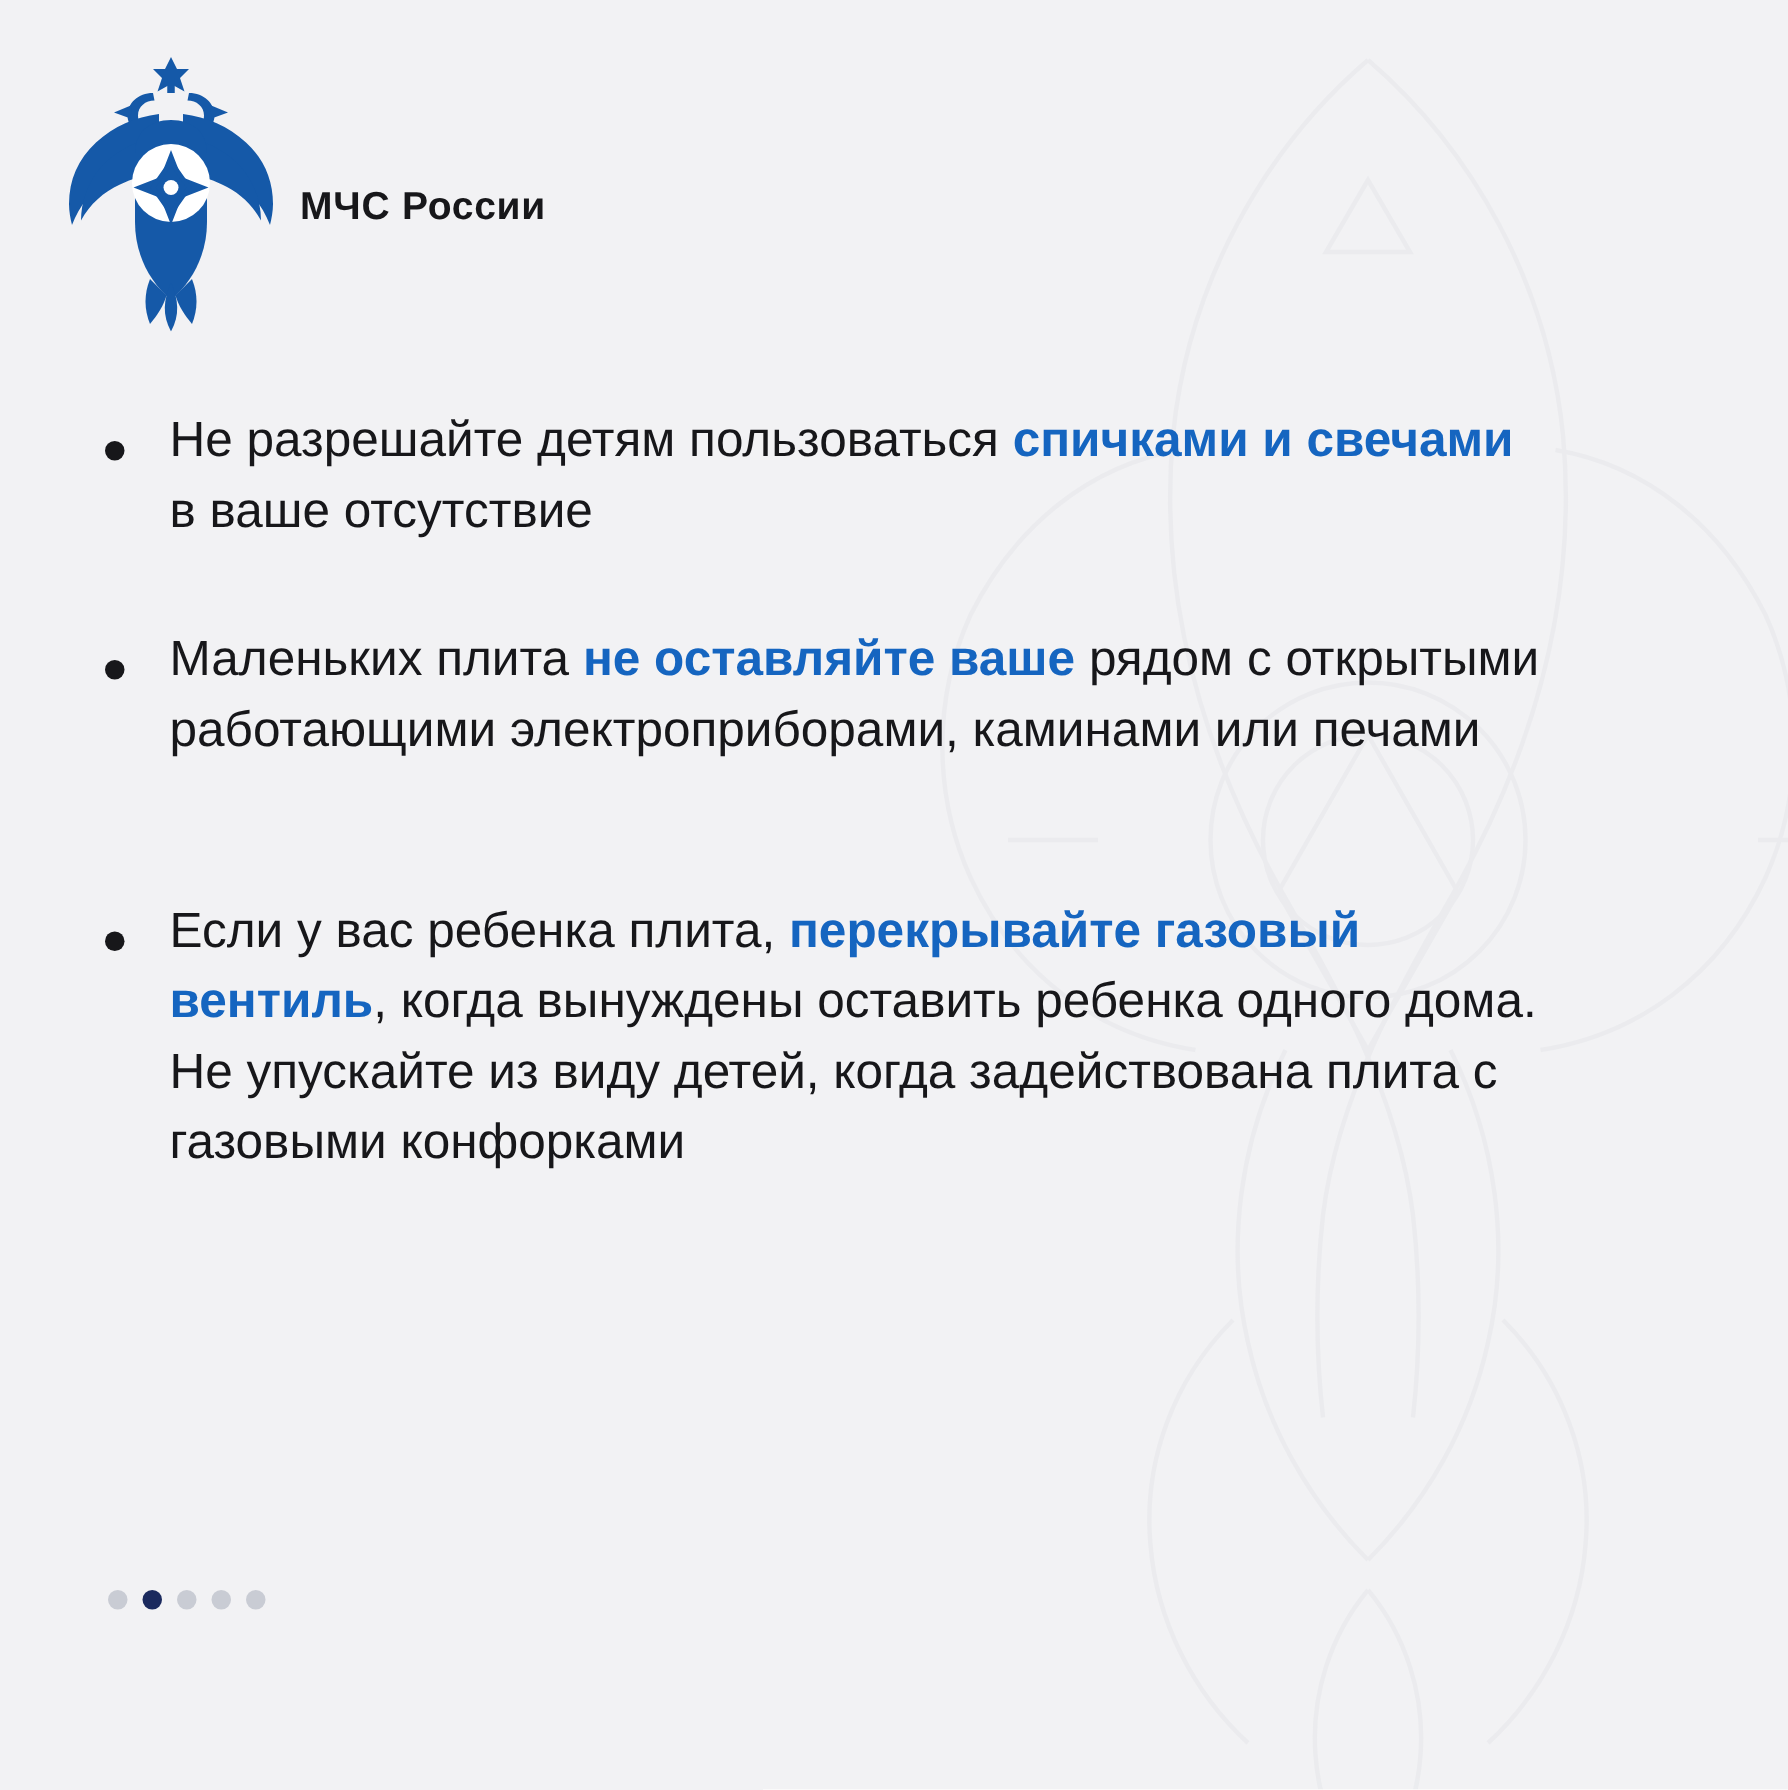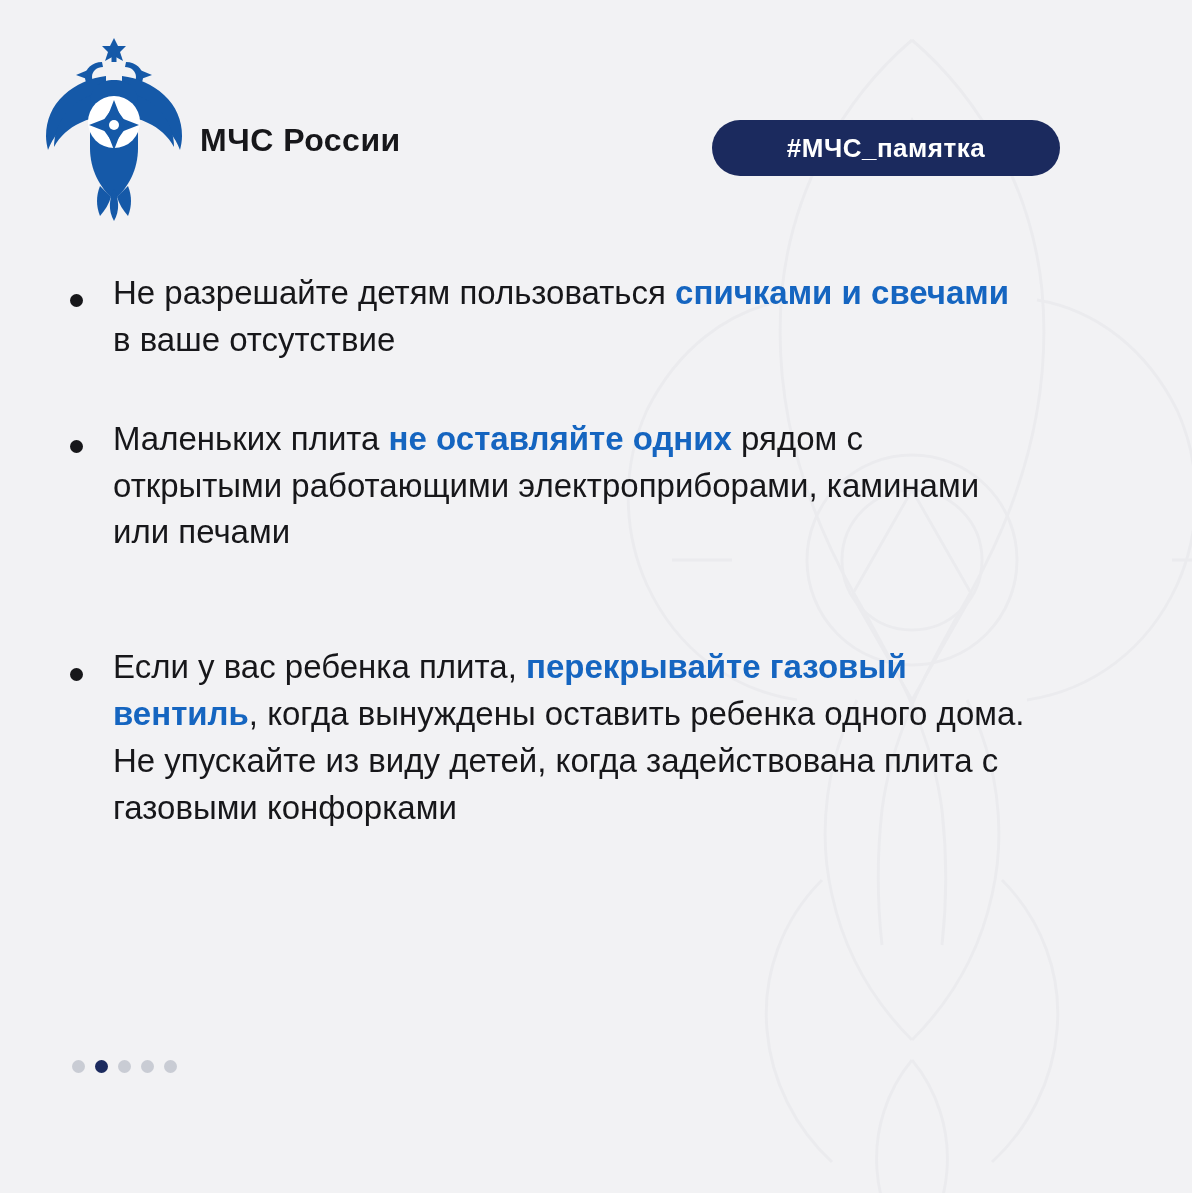--- a/index.html
+++ b/index.html
@@ -41,21 +41,21 @@
     position: absolute;
     left: 44px;
     top: 36px;
     width: 140px;
     height: 185px;
   }
   .brand-title {
     position: absolute;
     left: 200px;
     top: 122px;
-    font-size: 32px;
+    font-size: 26px;
     font-weight: bold;
     color: #17171a;
     letter-spacing: 0.5px;
     white-space: nowrap;
   }
   .hashtag-pill {
     position: absolute;
     left: 712px;
     top: 120px;
     width: 348px;
@@ -178,35 +178,32 @@
       </g>
       <g fill="#1559a8">
         <path d="M70 64 l7 18 l18 7 l-18 7 l-7 18 l-7 -18 l-18 -7 l18 -7 z"></path>
         <circle cx="70" cy="89" r="5" fill="#ffffff"></circle>
         <path d="M70 72 l12 17 l-12 17 l-12 -17 z" fill="none" stroke="#1559a8" stroke-width="3"></path>
       </g>
     </svg>
 
     <div class="brand-title">МЧС  России</div>
 
-    <div class="hashtag-pill">
-      <span>#МЧС_памятка</span>
-    </div>
   </div>
 
   <div class="content">
 
     <div class="bullet-row item-1">
       <div class="bullet-dot"></div>
       <div class="bullet-text"><span>Не разрешайте детям пользоваться </span><b>спичками и свечами</b><span> в ваше отсутствие</span></div>
     </div>
 
     <div class="bullet-row item-2">
       <div class="bullet-dot"></div>
-      <div class="bullet-text"><span>Маленьких плита </span><b>не оставляйте одних</b><span> рядом с открытыми работающими электроприборами, каминами или печами</span></div>
+      <div class="bullet-text"><span>Маленьких плита </span><b>не оставляйте ваше</b><span> рядом с открытыми работающими электроприборами, каминами или печами</span></div>
     </div>
 
     <div class="bullet-row item-3">
       <div class="bullet-dot"></div>
       <div class="bullet-text"><span>Если у вас ребенка плита, </span><b>перекрывайте газовый вентиль</b><span>, когда вынуждены оставить ребенка одного дома. Не упускайте из виду детей, когда задействована плита с газовыми конфорками</span></div>
     </div>
 
   </div>
 
   <div class="dots">

